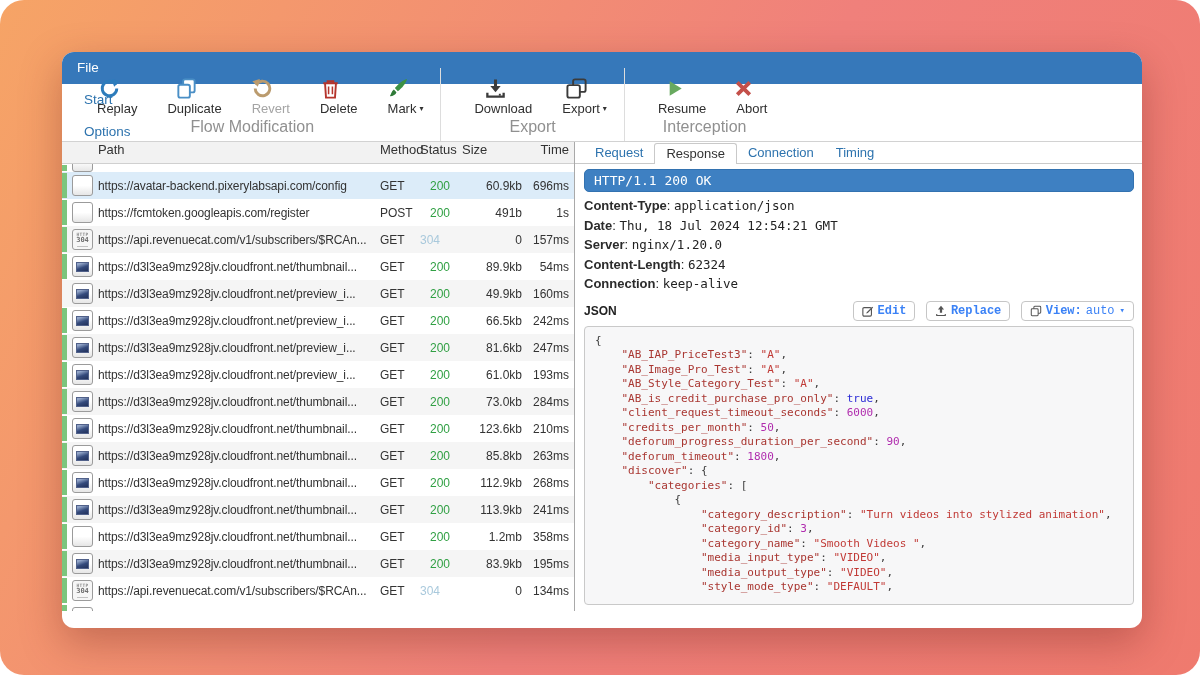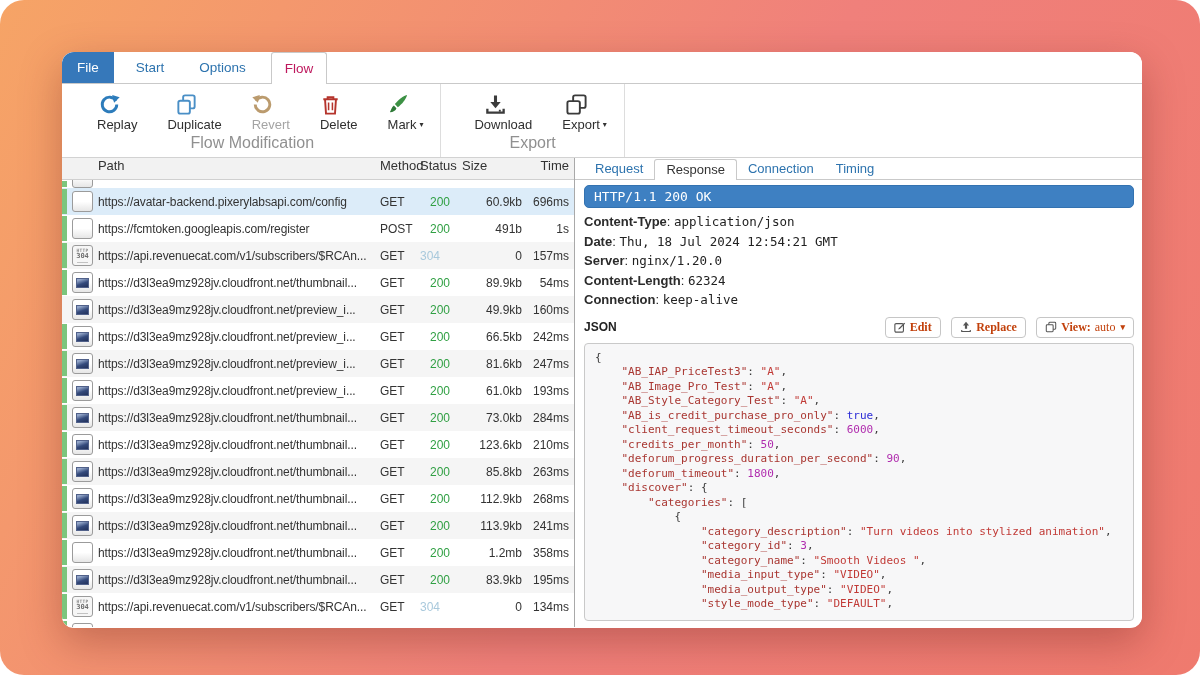--- a/index.html
+++ b/index.html
@@ -3,21 +3,21 @@
 <meta charset="utf-8">
 <style>
   * { box-sizing: border-box; margin: 0; padding: 0; }
   html,body { width:1200px; height:675px; background:#fff; font-family:"Liberation Sans",sans-serif; }
   .canvas { position:relative; width:1200px; height:675px; border-radius:24px; overflow:hidden;
             background:linear-gradient(118deg,#f6a466 0%,#f0807b 55%,#ef7a6e 100%); }
   .window { position:absolute; left:62px; top:52px; width:1080px; height:576px; background:#fff;
             border-radius:12px; overflow:hidden; box-shadow:0 14px 40px rgba(110,35,25,.35); }
 
   
-  .menubar { height:32px; display:flex; align-items:stretch; border-bottom:1px solid #c9c9c9; background:#fff; }
+  .menubar { height:16px; display:flex; align-items:stretch; border-bottom:1px solid #c9c9c9; background:#fff;flex-direction:column; }
   .mtab { padding:0 13px; line-height:32px; font-size:13.5px; color:#2d73ae; cursor:pointer; margin-left:9px; }
   .mtab-primary { background:#3678ba; color:#fff; margin-left:0; padding:0 15px; }
   .mtab-active { background:#fff; border:1px solid #c9c9c9; border-bottom:none; margin-bottom:-1px;
                  color:#be185d; border-radius:3px 3px 0 0; line-height:31px; margin-left:12px; }
 
   
   .toolbar { height:74px; display:flex; align-items:stretch; border-bottom:1px solid #d2d2d2; background:#fff; padding-left:2px; }
   .tb-group { display:flex; flex-direction:column; padding:0 10px; }
   .tb-group.sep { border-right:1px solid #ddd; }
   .tb-buttons { display:flex; flex:1; align-items:flex-start; padding-top:7px; }
@@ -72,22 +72,22 @@
                  color:#333; border-radius:3px 3px 0 0; }
   .d-content { flex:1; display:flex; flex-direction:column; padding:5px 8px 6px 9px; min-height:0; }
   .status-bar { background:#3e80c2; border:1px solid #3372b0; color:#fff; border-radius:5px;
                 font-family:"DejaVu Sans Mono",monospace; font-size:13px; padding:3px 9px; margin-bottom:4px; flex:none; }
   .resp-headers { font-size:13px; line-height:19.5px; color:#222; flex:none; }
   .hline .hname { font-weight:bold; color:#2b2b2b; }
   .hline .hval { font-family:"DejaVu Sans Mono",monospace; font-size:12.5px; }
   .body-head { display:flex; align-items:center; justify-content:space-between; margin:7px 0 5px; flex:none; }
   .body-label { font-weight:bold; font-size:12px; color:#222; }
   .btn { display:inline-flex; align-items:center; gap:4px; background:#fff; border:1px solid #c6c6c6;
-         border-radius:4px; padding:2px 8px; font-size:12px; color:#c2410c; margin-left:6px; cursor:pointer;
-         font-family:Liberation Serif, serif; font-weight:600; }
+         border-radius:4px; padding:2px 8px; font-size:12px; color:#3b82f6; margin-left:6px; cursor:pointer;
+         font-family:Liberation Mono, monospace; font-weight:600; }
   .btn .bval { font-weight:400; }
   .btn svg { width:12px; height:12px; }
   .bi-caret { font-size:9px; margin-left:1px; }
   .code-box { flex:1; background:#f7f7f8; border:1px solid #c9c9c9; border-radius:4px; padding:7px 10px;
               font-family:"DejaVu Sans Mono",monospace; font-size:11px; line-height:14.5px; overflow:hidden;
               color:#3b3b3b; white-space:pre; }
   .tk-p,.tk-w { color:#3b3b3b; }
   .tk-k { color:#a93631; }
   .tk-s { color:#c13a36; }
   .tk-n { color:#b02cae; }
@@ -192,20 +192,45 @@
                   <rect x="2.5" y="8.5" width="13" height="13" rx="2" fill="#fff" stroke="#3b3b3b" stroke-width="2"></rect>
                 </svg>
               </span>
               <span class="tb-lblrow">
                 <span class="tb-label">Export</span>
                 <span class="tb-caret">▾</span>
               </span>
             </div>
           </div>
           <div class="tb-caption">Export</div>
+        </div>
+        <div class="tb-group">
+          <div class="tb-buttons">
+            <div class="tb-btn">
+              <span class="tb-icon">
+                <svg viewBox="0 0 24 24">
+                  <polygon points="7,4.5 19.5,12 7,19.5" fill="#68a95f"></polygon>
+                </svg>
+              </span>
+              <span class="tb-lblrow">
+                <span class="tb-label">Resume</span>
+              </span>
+            </div>
+            <div class="tb-btn">
+              <span class="tb-icon">
+                <svg viewBox="0 0 24 24">
+                  <path d="M5.5 5.5l13 13M18.5 5.5l-13 13" stroke="#c4504a" stroke-width="4"></path>
+                </svg>
+              </span>
+              <span class="tb-lblrow">
+                <span class="tb-label">Abort</span>
+              </span>
+            </div>
+          </div>
+          <div class="tb-caption">Interception</div>
         </div>
       </div>
 
     <div class="main">
 
       <div class="flowlist">
         <div class="fl-header">
           <span class="c-icon"></span>
           <span class="c-path">Path</span>
           <span class="c-method">Method</span>

